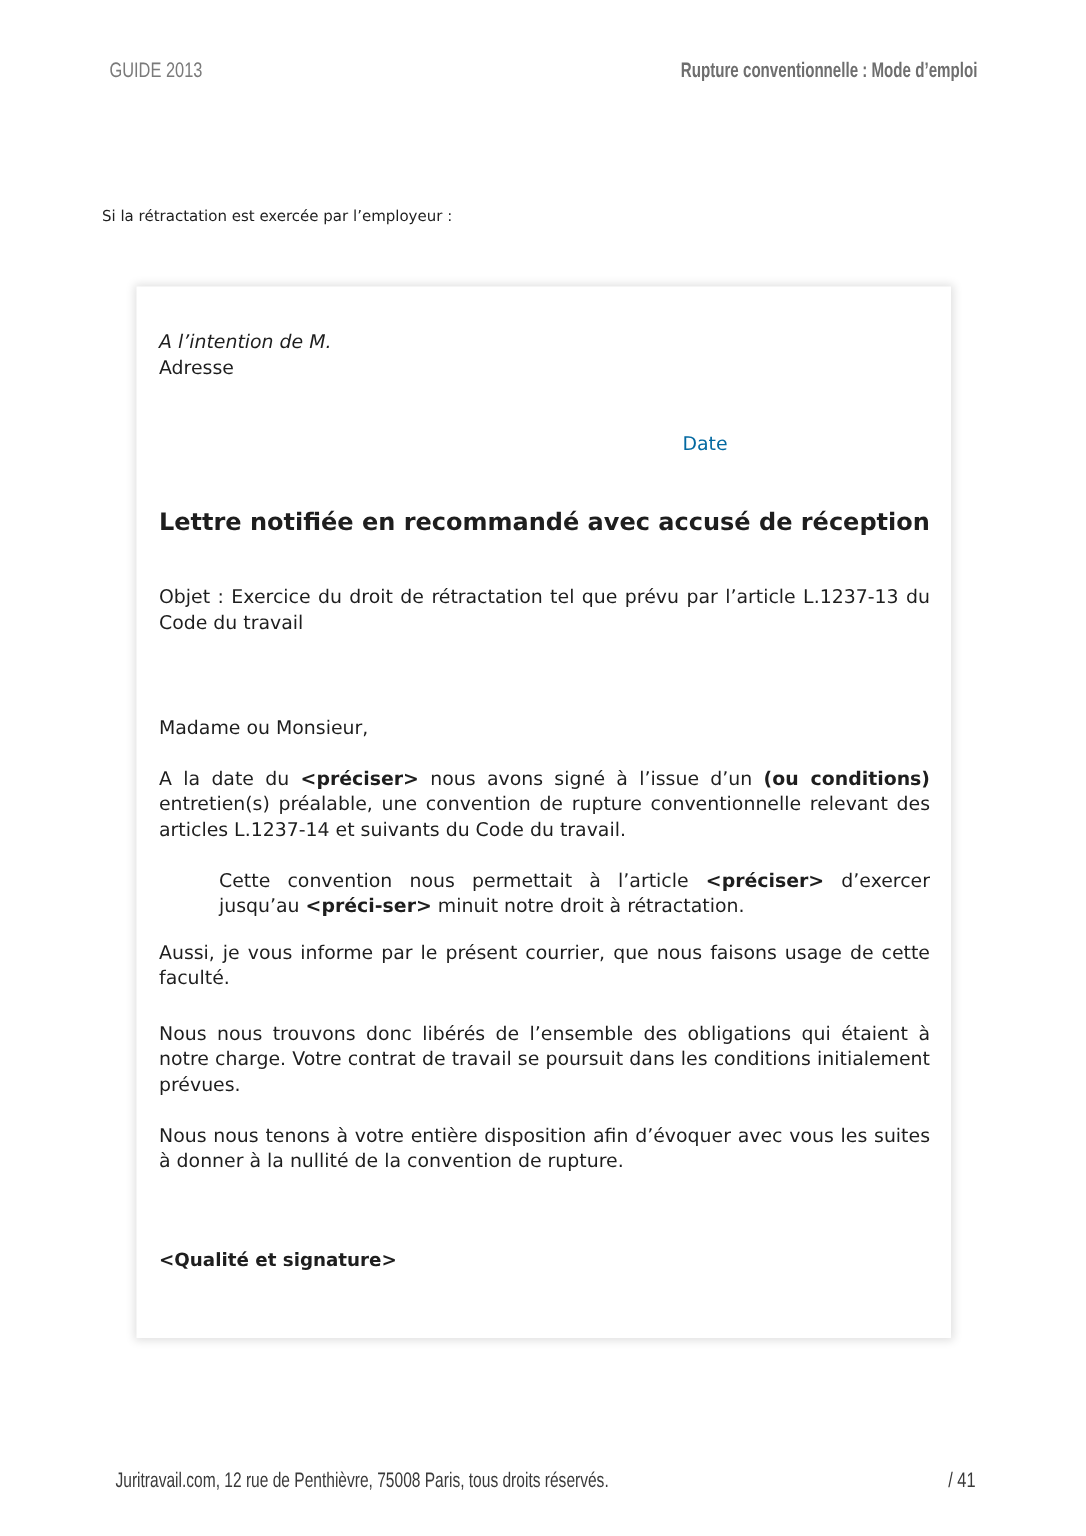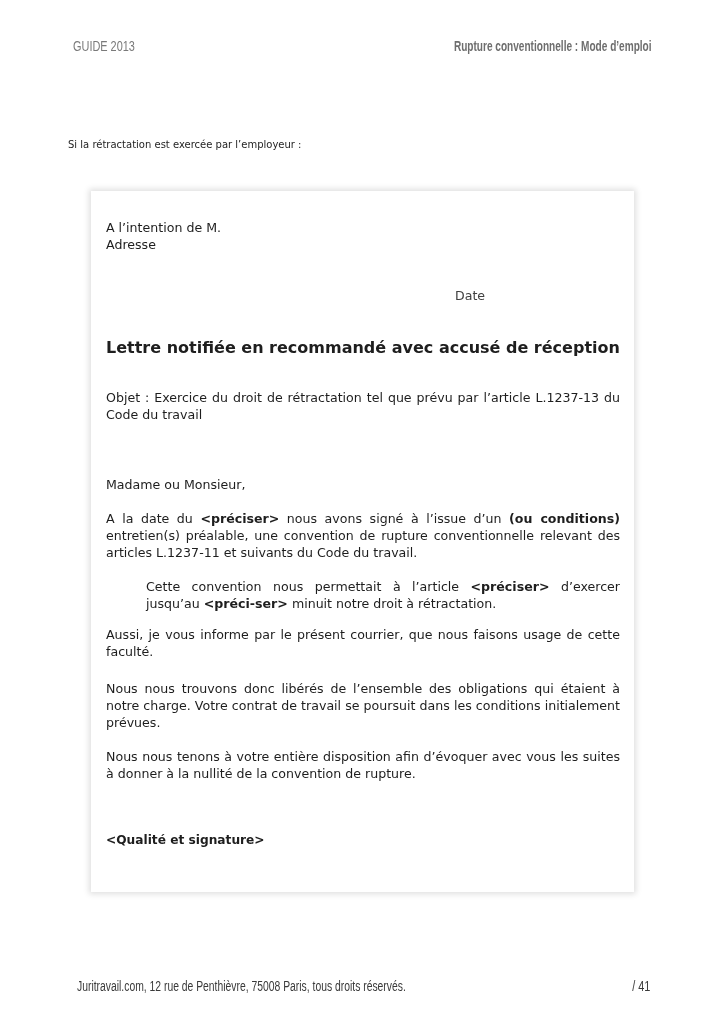--- a/index.html
+++ b/index.html
@@ -71,21 +71,21 @@
     }
     .justify {
       text-align: justify;
       text-align-last: left;
     }
     .bold { font-weight: bold; }
     .date {
       position: absolute;
       left: 364px;
       font-size: 12.6px;
-      color: #404040;
+      color: #0369a1;
     }
     .page-footer {
       position: absolute;
       top: 978px;
       left: 77px;
       right: 74px;
       height: 20px;
     }
     .footer-left {
       position: absolute;
@@ -114,32 +114,32 @@
 <body>
 
 <div class="page-header">
   <span class="guide-label">GUIDE 2013</span>
   <span class="doc-title">Rupture conventionnelle : Mode d’emploi</span>
 </div>
 
 <div class="intro">Si la rétractation est exercée par l’employeur :</div>
 
 <div class="letter-box">
-  <div class="line" style="top:28px;">A l’intention de M.</div>
+  <div class="line" style="top:28px;font-style:italic;">A l’intention de M.</div>
   <div class="line" style="top:45px;">Adresse</div>
 
   <div class="date" style="top:97px;">Date</div>
 
   <div class="line bold" style="top:148px; font-size:16px;">Lettre notifiée en recommandé avec accusé de réception</div>
 
   <div class="line justify" style="top:198px;">Objet : Exercice du droit de rétractation tel que prévu par l’article L.1237-13 du Code du travail</div>
 
   <div class="line" style="top:285px;">Madame ou  Monsieur,</div>
 
-  <div class="line justify" style="top:319px;"><span>A la date du </span><span class="bold">&lt;préciser&gt;</span><span> nous avons signé à l’issue d’un </span><span class="bold">(ou conditions)</span><span> entretien(s) préalable, une convention de rupture conventionnelle relevant des articles L.1237-11 et suivants du Code du travail.</span></div>
+  <div class="line justify" style="top:319px;"><span>A la date du </span><span class="bold">&lt;préciser&gt;</span><span> nous avons signé à l’issue d’un </span><span class="bold">(ou conditions)</span><span> entretien(s) préalable, une convention de rupture conventionnelle relevant des articles L.1237-14 et suivants du Code du travail.</span></div>
 
   <div class="line justify" style="top:387px;margin-left:40px;"><span>Cette convention nous permettait à l’article </span><span class="bold">&lt;préciser&gt;</span><span> d’exercer jusqu’au </span><span class="bold">&lt;préci-ser&gt;</span><span> minuit notre droit à rétractation.</span></div>
 
   <div class="line justify" style="top:435px;">Aussi, je vous informe par le présent courrier, que nous faisons usage de cette faculté.</div>
 
   <div class="line justify" style="top:489px;">Nous nous trouvons donc libérés de l’ensemble des obligations qui étaient à notre charge. Votre contrat de travail se poursuit dans les conditions initialement prévues.</div>
 
   <div class="line justify" style="top:557px;">Nous nous tenons à votre entière disposition afin d’évoquer avec vous les suites à donner à la nullité de la convention de rupture.</div>
 
   <div class="line bold" style="top:641px; font-size:12.2px;">&lt;Qualité et signature&gt;</div>

